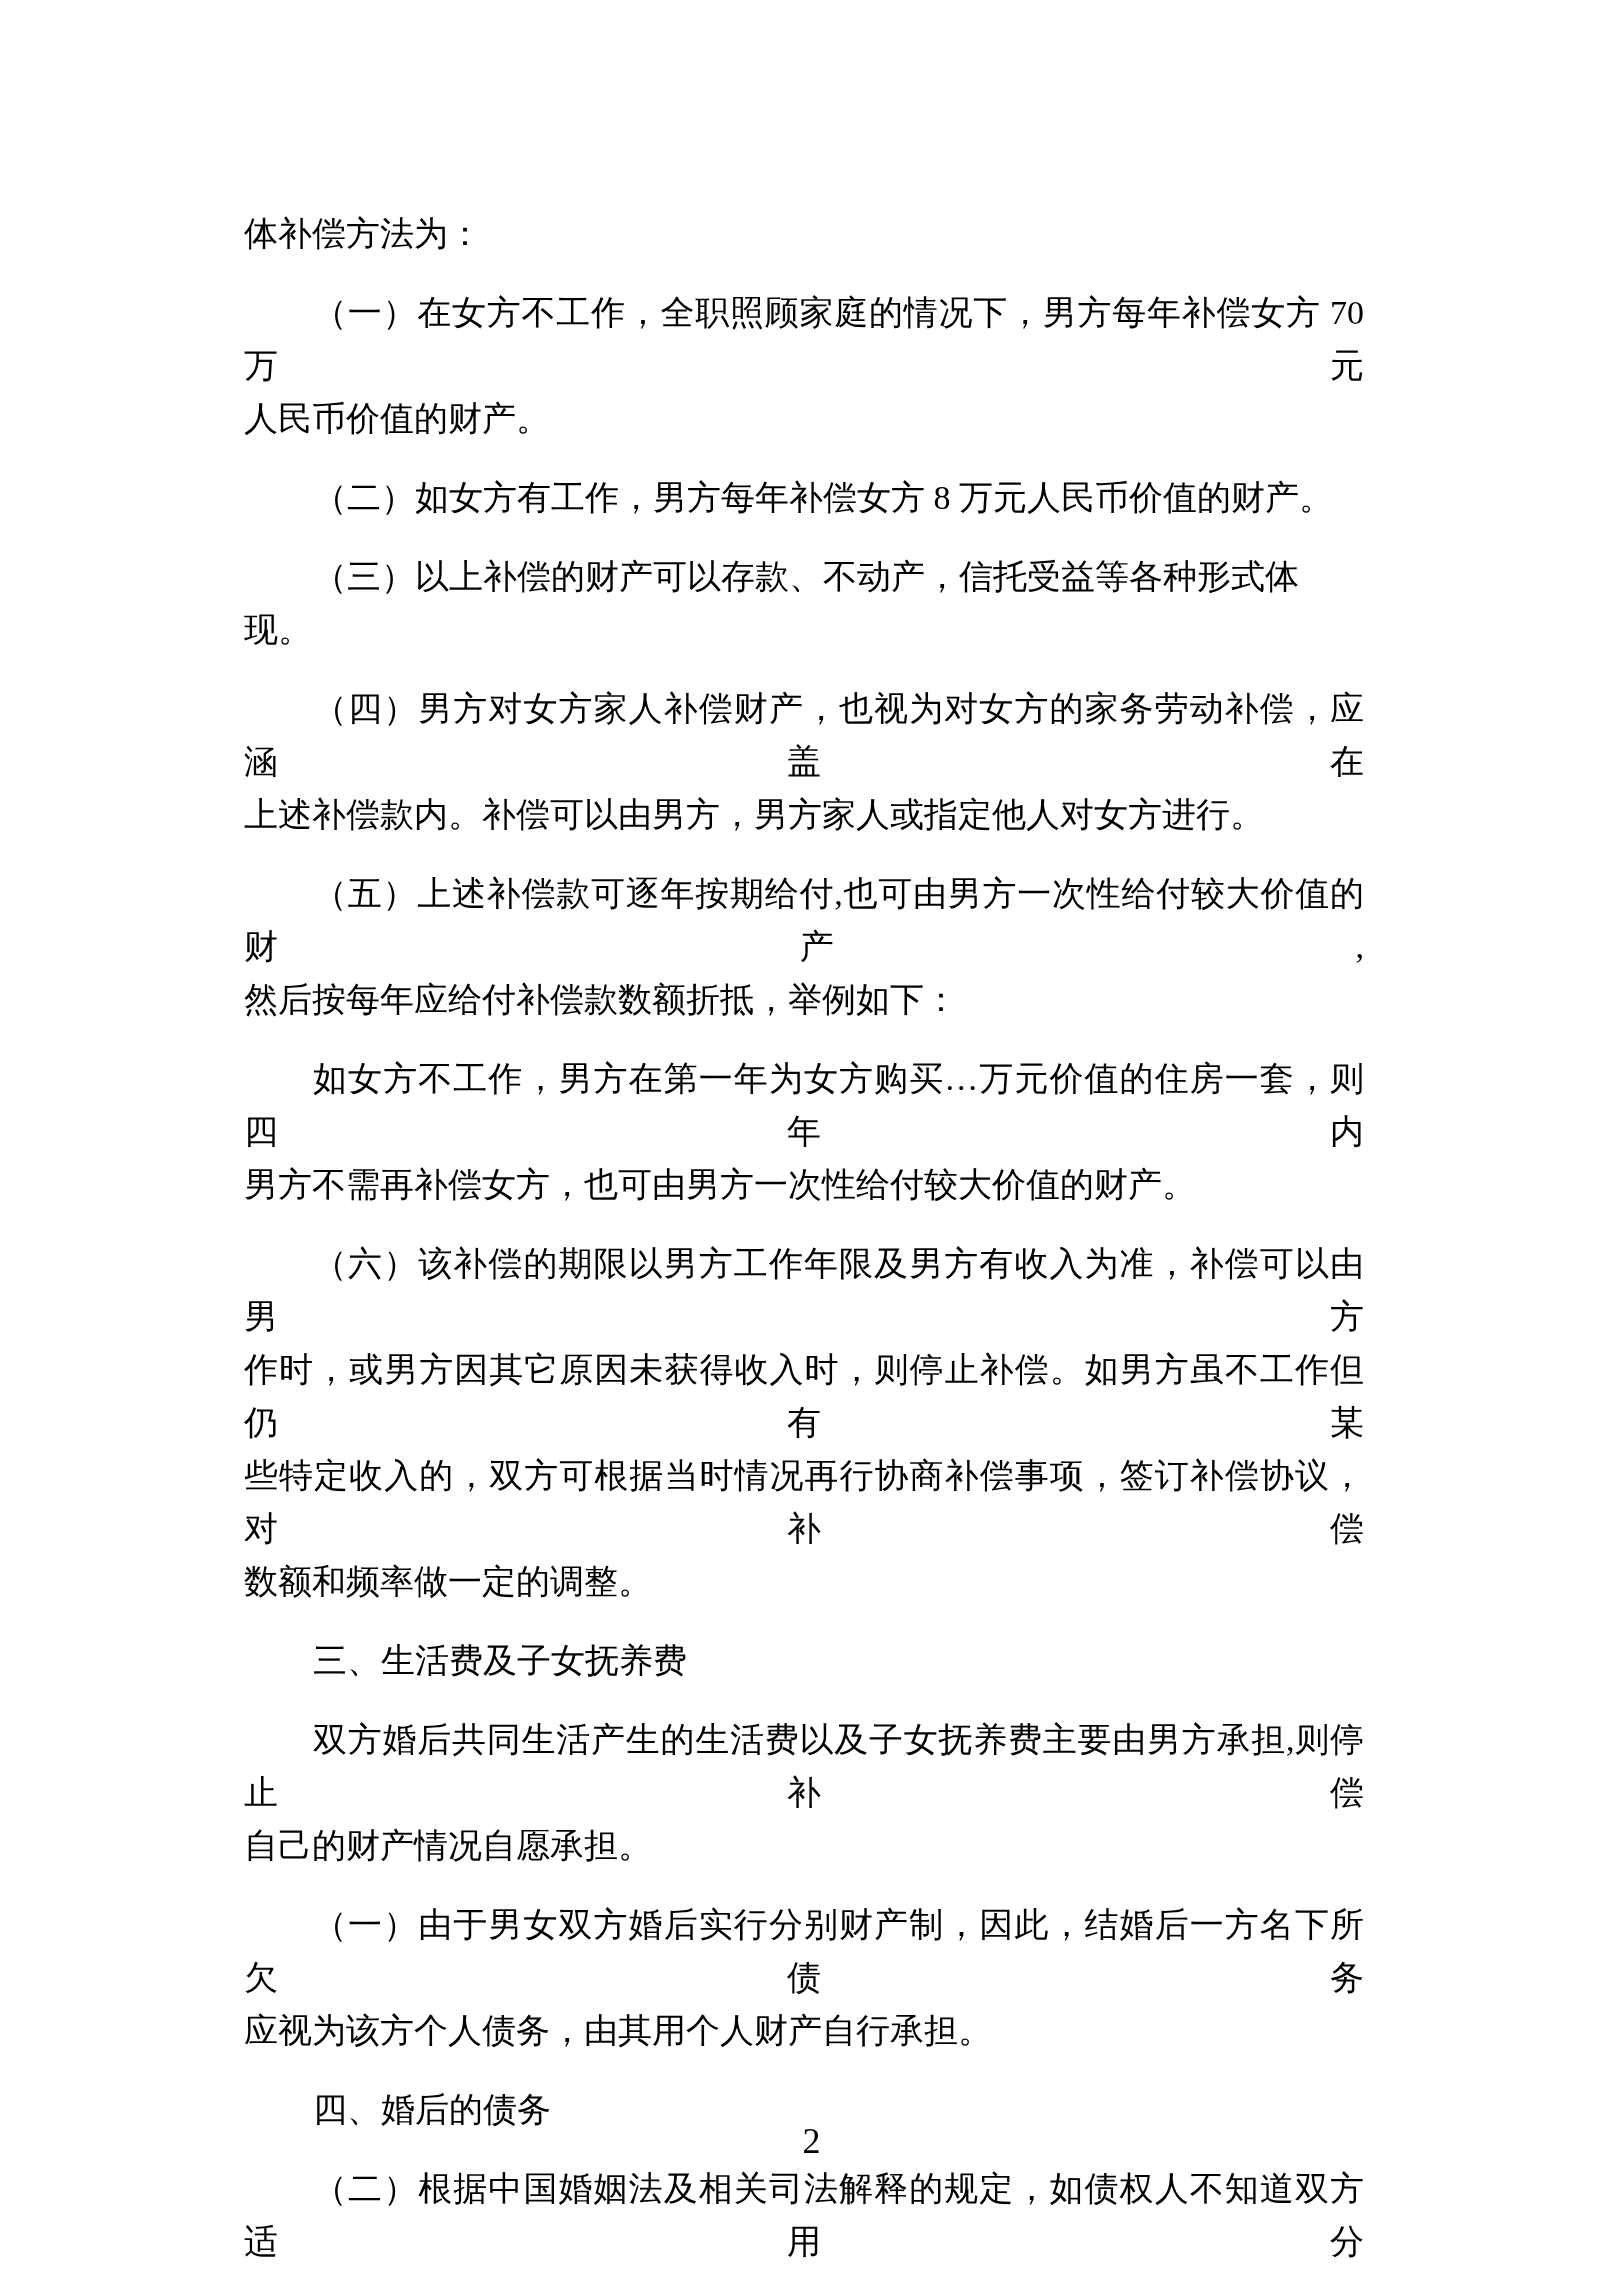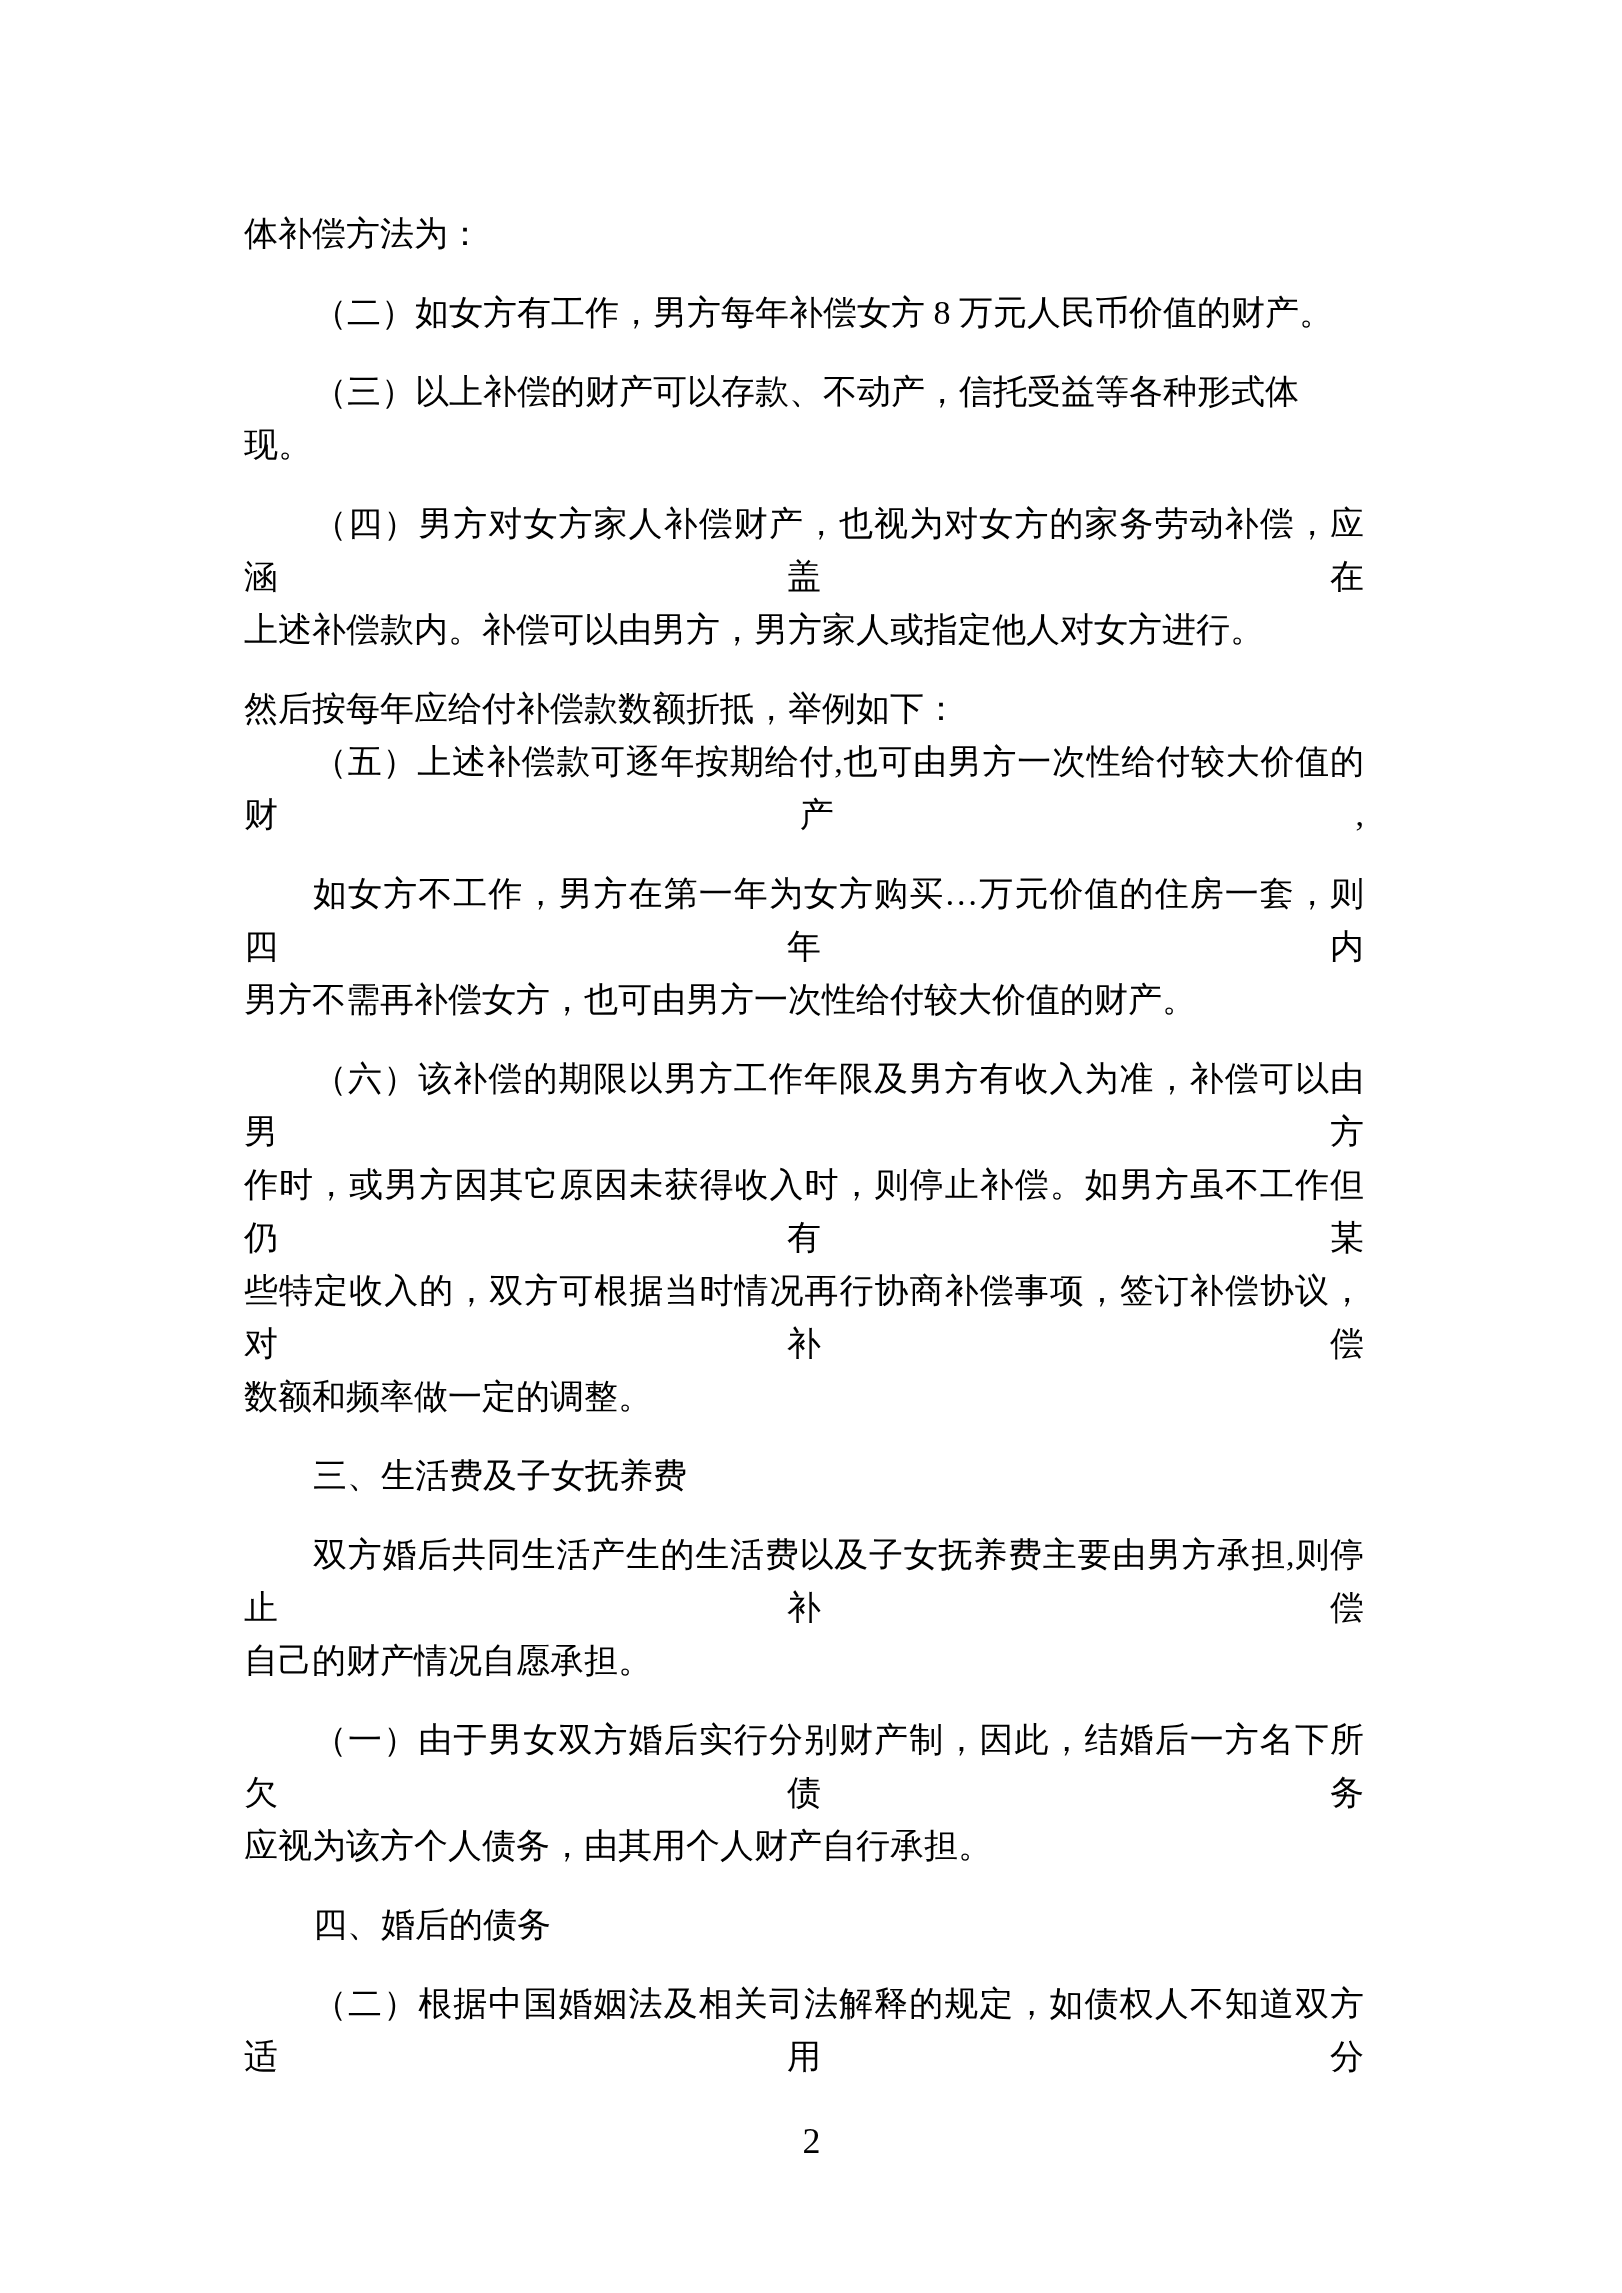--- a/index.html
+++ b/index.html
@@ -62,32 +62,36 @@
 </style>
 </head>
 <body>
 
 <div class="sheet">
   <main class="doc" id="doc-body">
       <p class="block continuation">
         <span class="line last">体补偿方法为：</span>
       </p>
       <p class="block paragraph">
+        <span class="line first-indent">（一）在女方不工作，全职照顾家庭的情况下，男方每年补偿女方 70 万元</span>
+        <span class="line last">人民币价值的财产。</span>
+      </p>
+      <p class="block paragraph">
         <span class="line last first-indent">（二）如女方有工作，男方每年补偿女方 8 万元人民币价值的财产。</span>
       </p>
       <p class="block paragraph">
         <span class="line last first-indent">（三）以上补偿的财产可以存款、不动产，信托受益等各种形式体现。</span>
       </p>
       <p class="block paragraph">
         <span class="line first-indent">（四）男方对女方家人补偿财产，也视为对女方的家务劳动补偿，应涵盖在</span>
         <span class="line last">上述补偿款内。补偿可以由男方，男方家人或指定他人对女方进行。</span>
       </p>
       <p class="block paragraph">
+        <span class="line first-indent">（五）上述补偿款可逐年按期给付,也可由男方一次性给付较大价值的财产,</span>
         <span class="line last">然后按每年应给付补偿款数额折抵，举例如下：</span>
-        <span class="line first-indent">（五）上述补偿款可逐年按期给付,也可由男方一次性给付较大价值的财产,</span>
       </p>
       <p class="block paragraph">
         <span class="line first-indent">如女方不工作，男方在第一年为女方购买…万元价值的住房一套，则四年内</span>
         <span class="line last">男方不需再补偿女方，也可由男方一次性给付较大价值的财产。</span>
       </p>
       <p class="block paragraph">
         <span class="line first-indent">（六）该补偿的期限以男方工作年限及男方有收入为准，补偿可以由男方</span>
         <span class="line">作时，或男方因其它原因未获得收入时，则停止补偿。如男方虽不工作但仍有某</span>
         <span class="line">些特定收入的，双方可根据当时情况再行协商补偿事项，签订补偿协议，对补偿</span>
         <span class="line last">数额和频率做一定的调整。</span>

